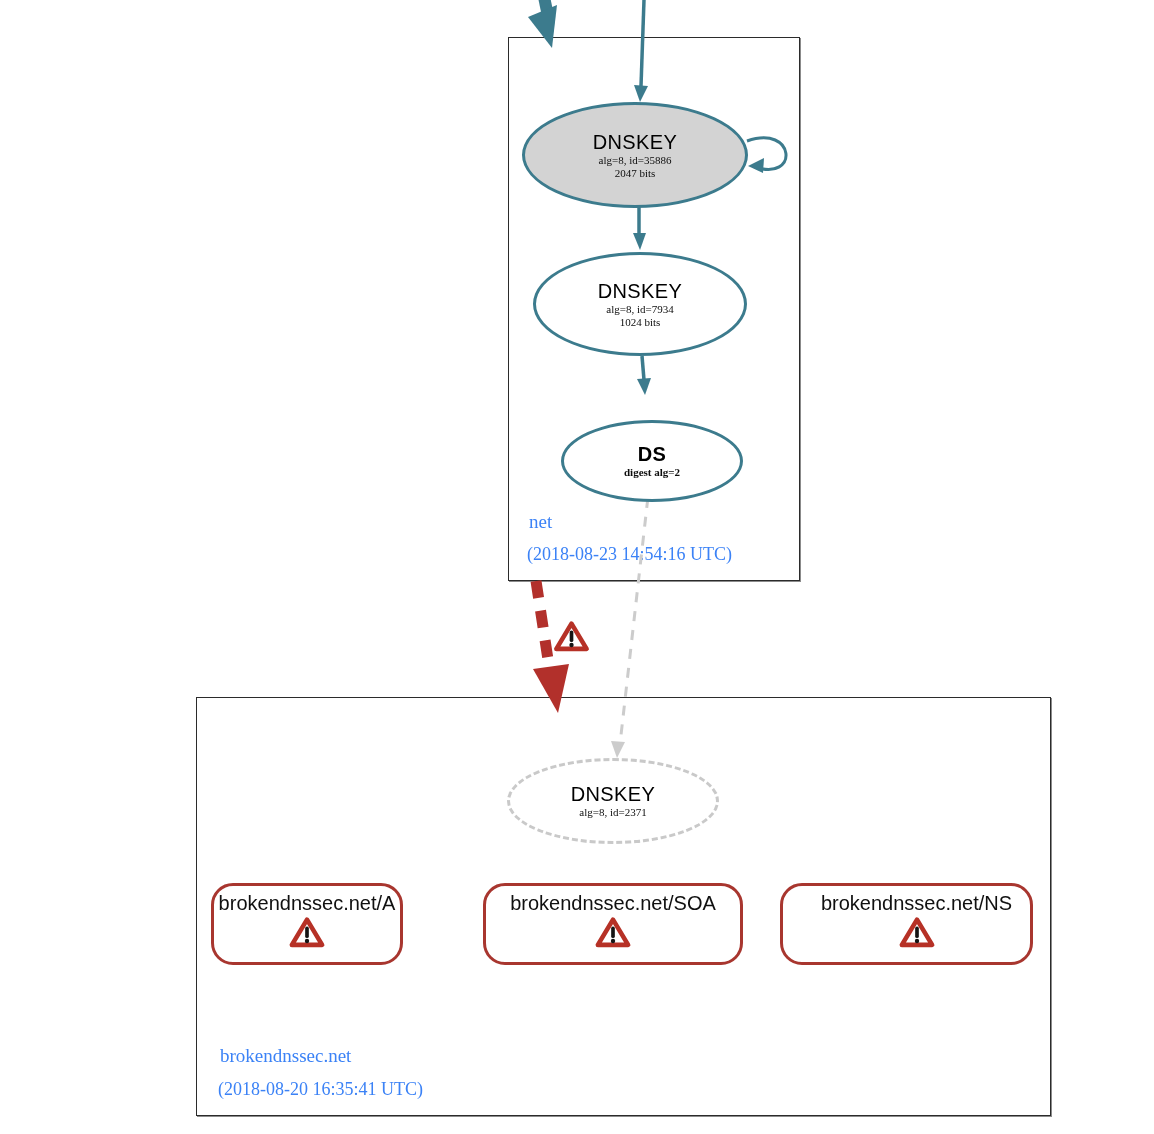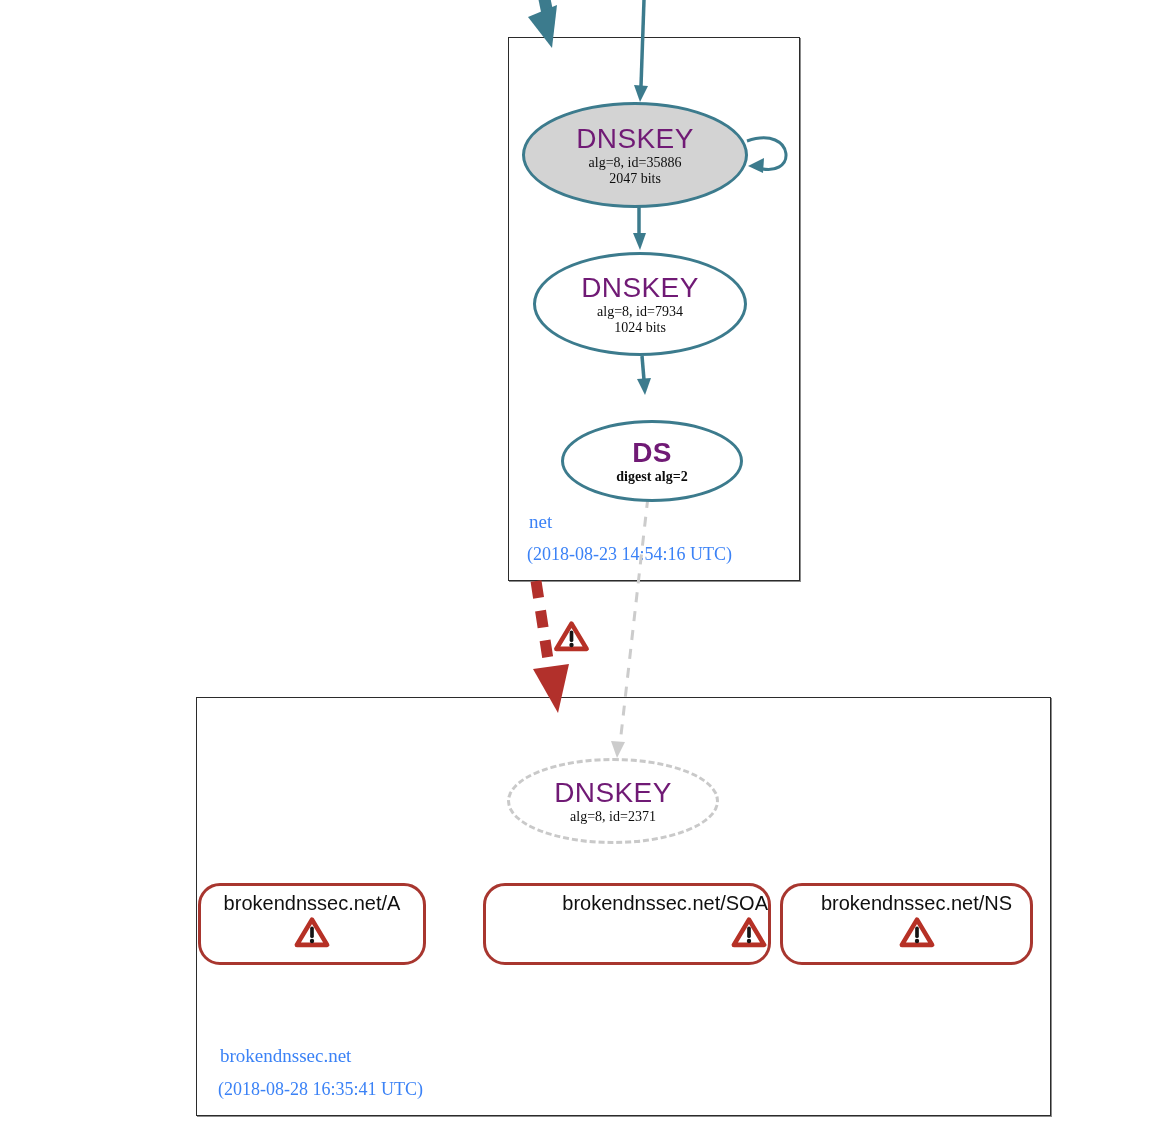--- a/index.html
+++ b/index.html
@@ -27,53 +27,53 @@
 
   
   #edges { position:absolute; left:0; top:0; width:1154px; height:1134px; z-index:2; }
 
   
   .node {
     position:absolute; display:flex; flex-direction:column; align-items:center;
     justify-content:center; text-align:center; border-radius:50%;
     box-sizing:border-box; z-index:3;
   }
-  .node-title { font-size:28px; color:#701a75; letter-spacing:0.4px; line-height:1.15; }
-  .node-sub   { font-family:"Liberation Serif", serif; font-size:14px; line-height:1.12; color:#0d0d0d; }
+  .node-title { font-size:20px; color:#000000; letter-spacing:0.4px; line-height:1.15; }
+  .node-sub   { font-family:"Liberation Serif", serif; font-size:11px; line-height:1.12; color:#0d0d0d; }
   #node-ksk    { left:522px; top:102px; width:226px; height:106px; background:#d3d3d3; border:3px solid #3c7b8d; }
   #node-zsk    { left:533px; top:252px; width:214px; height:104px; background:#ffffff; border:3px solid #3c7b8d; }
   #node-ds     { left:561px; top:420px; width:182px; height:82px;  background:#ffffff; border:3px solid #3c7b8d;font-weight:bold; }
   #node-broken { left:507px; top:758px; width:212px; height:86px;  background:#ffffff; border:3px dashed #c9c9c9; }
 
   
   .rrset {
     position:absolute; top:883px; height:82px; background:#ffffff;
     border:3px solid #a8362f; border-radius:22px; box-sizing:border-box;
     display:flex; flex-direction:column; align-items:center; justify-content:flex-start;
     padding-top:6px; z-index:3;
   }
-  #rrset-a   { left:198px; width:228px; }
-  #rrset-soa { left:483px; width:288px;align-items:flex-end; }
+  #rrset-a   { left:211px; width:192px; }
+  #rrset-soa { left:483px; width:260px; }
   #rrset-ns  { left:780px; width:253px;padding-left:20px; }
   .rrset-label { font-size:20px; color:#101010; white-space:nowrap; }
   svg.warn { width:38px; height:33px; margin-top:1px; display:block; }
 </style>
 </head>
 <body>
 
 <div class="canvas">
 
   <div class="zone" id="zone-net">
     <span class="zone-name">net</span>
     <span class="zone-ts">(2018-08-23 14:54:16 UTC)</span>
   </div>
 
   <div class="zone" id="zone-broken">
     <span class="zone-name">brokendnssec.net</span>
-    <span class="zone-ts">(2018-08-28 16:35:41 UTC)</span>
+    <span class="zone-ts">(2018-08-20 16:35:41 UTC)</span>
   </div>
 
   <svg id="edges" xmlns="http://www.w3.org/2000/svg">
     <defs>
       <symbol id="warn-sym" viewBox="0 0 40 36">
         <path d="M20 4 L36.5 31.5 L3.5 31.5 Z" fill="#ffffff" stroke="#b63126" stroke-width="5" stroke-linejoin="round"></path>
         <path d="M20 13.5 L20 22" stroke="#151515" stroke-width="4" stroke-linecap="round"></path>
         <circle cx="20" cy="27.2" r="2.4" fill="#151515"></circle>
       </symbol>
     </defs>

